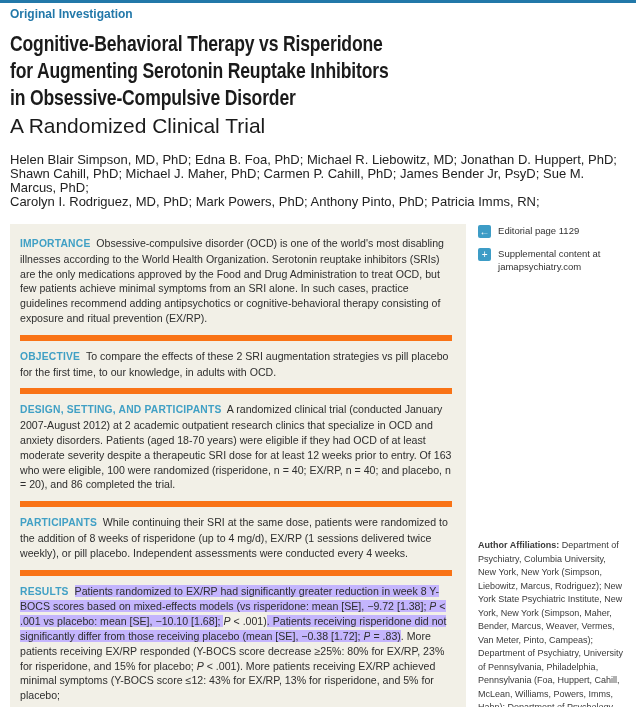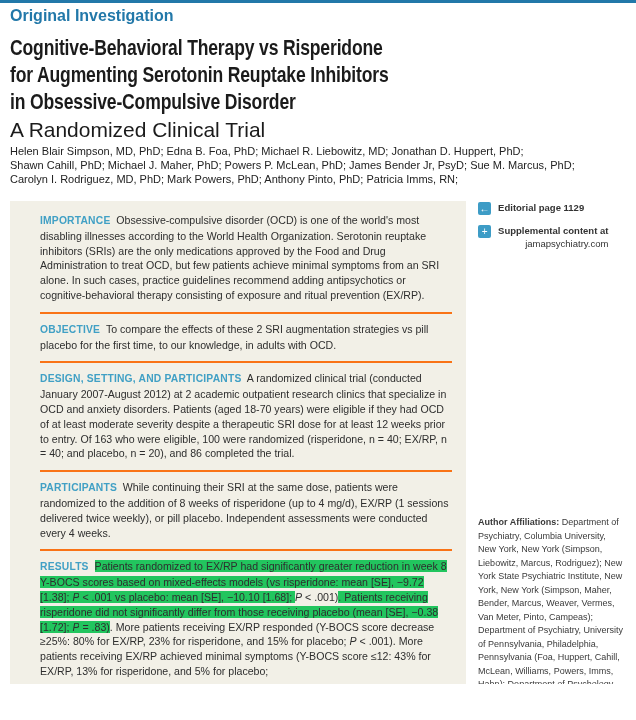--- a/index.html
+++ b/index.html
@@ -1,63 +1,63 @@
 <!DOCTYPE html>
 <html><head>
 <meta charset="utf-8">
 <style>
   * { margin:0; padding:0; box-sizing:border-box; }
   html,body { width:636px; height:720px; overflow:hidden; background:#fff;
     font-family:"Liberation Sans", sans-serif; }
   .top-rule { height:3px; background:#2278a9; }
   .page { padding:0 10px; }
-  .kicker { margin-top:4px; font-size:16px; font-weight:bold; color:#2278a9; }
+  .kicker { margin-top:4px; font-size:12px; font-weight:bold; color:#2278a9; }
   .title-block { margin-top:9px; transform:scaleX(.78); transform-origin:0 0; width:128%; }
   .title-line { display:block; font-size:22.5px; font-weight:bold; color:#1b1b1b;
     line-height:27px; letter-spacing:-.2px; }
   .subtitle { display:block; font-size:21px; font-weight:normal; color:#1b1b1b;
     line-height:29px; transform:scaleX(1.28); transform-origin:0 0; }
-  .authors { font-size:11px; line-height:14px; color:#222; }
+  .authors { margin-top:13px; font-size:13px; line-height:14px; color:#222; }
   .authors span { display:block; }
   .main { display:flex; margin-top:15px; gap:12px; align-items:stretch; height:483px; }
-  .abstract-box { width:462px; background:#f2f0e7; padding:4px 14px 10px 30px; overflow:hidden; }
+  .abstract-box { width:462px; background:#f2f0e7; padding:4px 14px 10px 10px; overflow:hidden; }
   .section { padding:8px 0 9px 0; }
-  .section + .section { border-top:2px solid #f97316; }
+  .section + .section { border-top:6px solid #f97316; }
   .sec-label { font-weight:bold; color:#41a0c5; font-size:10.3px; letter-spacing:.2px; }
   .sec-text { font-size:10.6px; line-height:14.8px; color:#2e2e2e; }
-  .hl { background:#22c55e; }
+  .hl { background:#c4b5fd; }
   .it { font-style:italic; }
   .sidebar { width:150px; overflow:hidden; }
   .side-link { display:flex; gap:7px; margin-bottom:9px; cursor:pointer; }
   .side-icon { flex:0 0 13px; width:13px; height:13px; background:#3d9cc6; color:#fff;
     border-radius:2px; font-size:10px; line-height:13px; text-align:center; margin-top:1px; }
   .side-link-text { font-size:9.5px; line-height:13px; color:#333; }
-  .side-link-text b { font-weight:bold;margin-top:44px; }
-  .side-url { font-weight:normal; display:block;text-align:right; }
+  .side-link-text b { font-weight:normal;margin-top:44px; }
+  .side-url { font-weight:normal; display:block; }
   .affiliations { margin-top:266px; font-size:9px; line-height:13.5px; color:#3a3a3a; }
   .affiliations b { font-weight:bold; }
 </style>
 </head>
 <body>
 
 <div class="top-rule"></div>
 <div class="page">
 
   <div class="kicker">Original Investigation</div>
 
   <h1 class="title-block">
     <span class="title-line">Cognitive-Behavioral Therapy vs Risperidone</span>
     <span class="title-line">for Augmenting Serotonin Reuptake Inhibitors</span>
     <span class="title-line">in Obsessive-Compulsive Disorder</span>
     <span class="subtitle">A Randomized Clinical Trial</span>
   </h1>
 
   <div class="authors">
     <span>Helen Blair Simpson, MD, PhD; Edna B. Foa, PhD; Michael R. Liebowitz, MD; Jonathan D. Huppert, PhD;</span>
-    <span>Shawn Cahill, PhD; Michael J. Maher, PhD; Powers P. McLean, PhD; James Bender Jr, PsyD; Sue M. Marcus, PhD;</span>
+    <span>Shawn Cahill, PhD; Michael J. Maher, PhD; Carmen P. Cahill, PhD; James Bender Jr, PsyD; Sue M. Marcus, PhD;</span>
     <span>Carolyn I. Rodriguez, MD, PhD; Mark Powers, PhD; Anthony Pinto, PhD; Patricia Imms, RN;</span>
   </div>
 
   <div class="main">
 
     <div class="abstract-box">
       <div class="section">
         <p class="sec-text"><span class="sec-label">IMPORTANCE</span>&nbsp; <span>Obsessive-compulsive disorder (OCD) is one of the world's most disabling illnesses according to the World Health Organization. Serotonin reuptake inhibitors (SRIs) are the only medications approved by the Food and Drug Administration to treat OCD, but few patients achieve minimal symptoms from an SRI alone. In such cases, practice guidelines recommend adding antipsychotics or cognitive-behavioral therapy consisting of exposure and ritual prevention (EX/RP).</span></p>
       </div>
       <div class="section">

